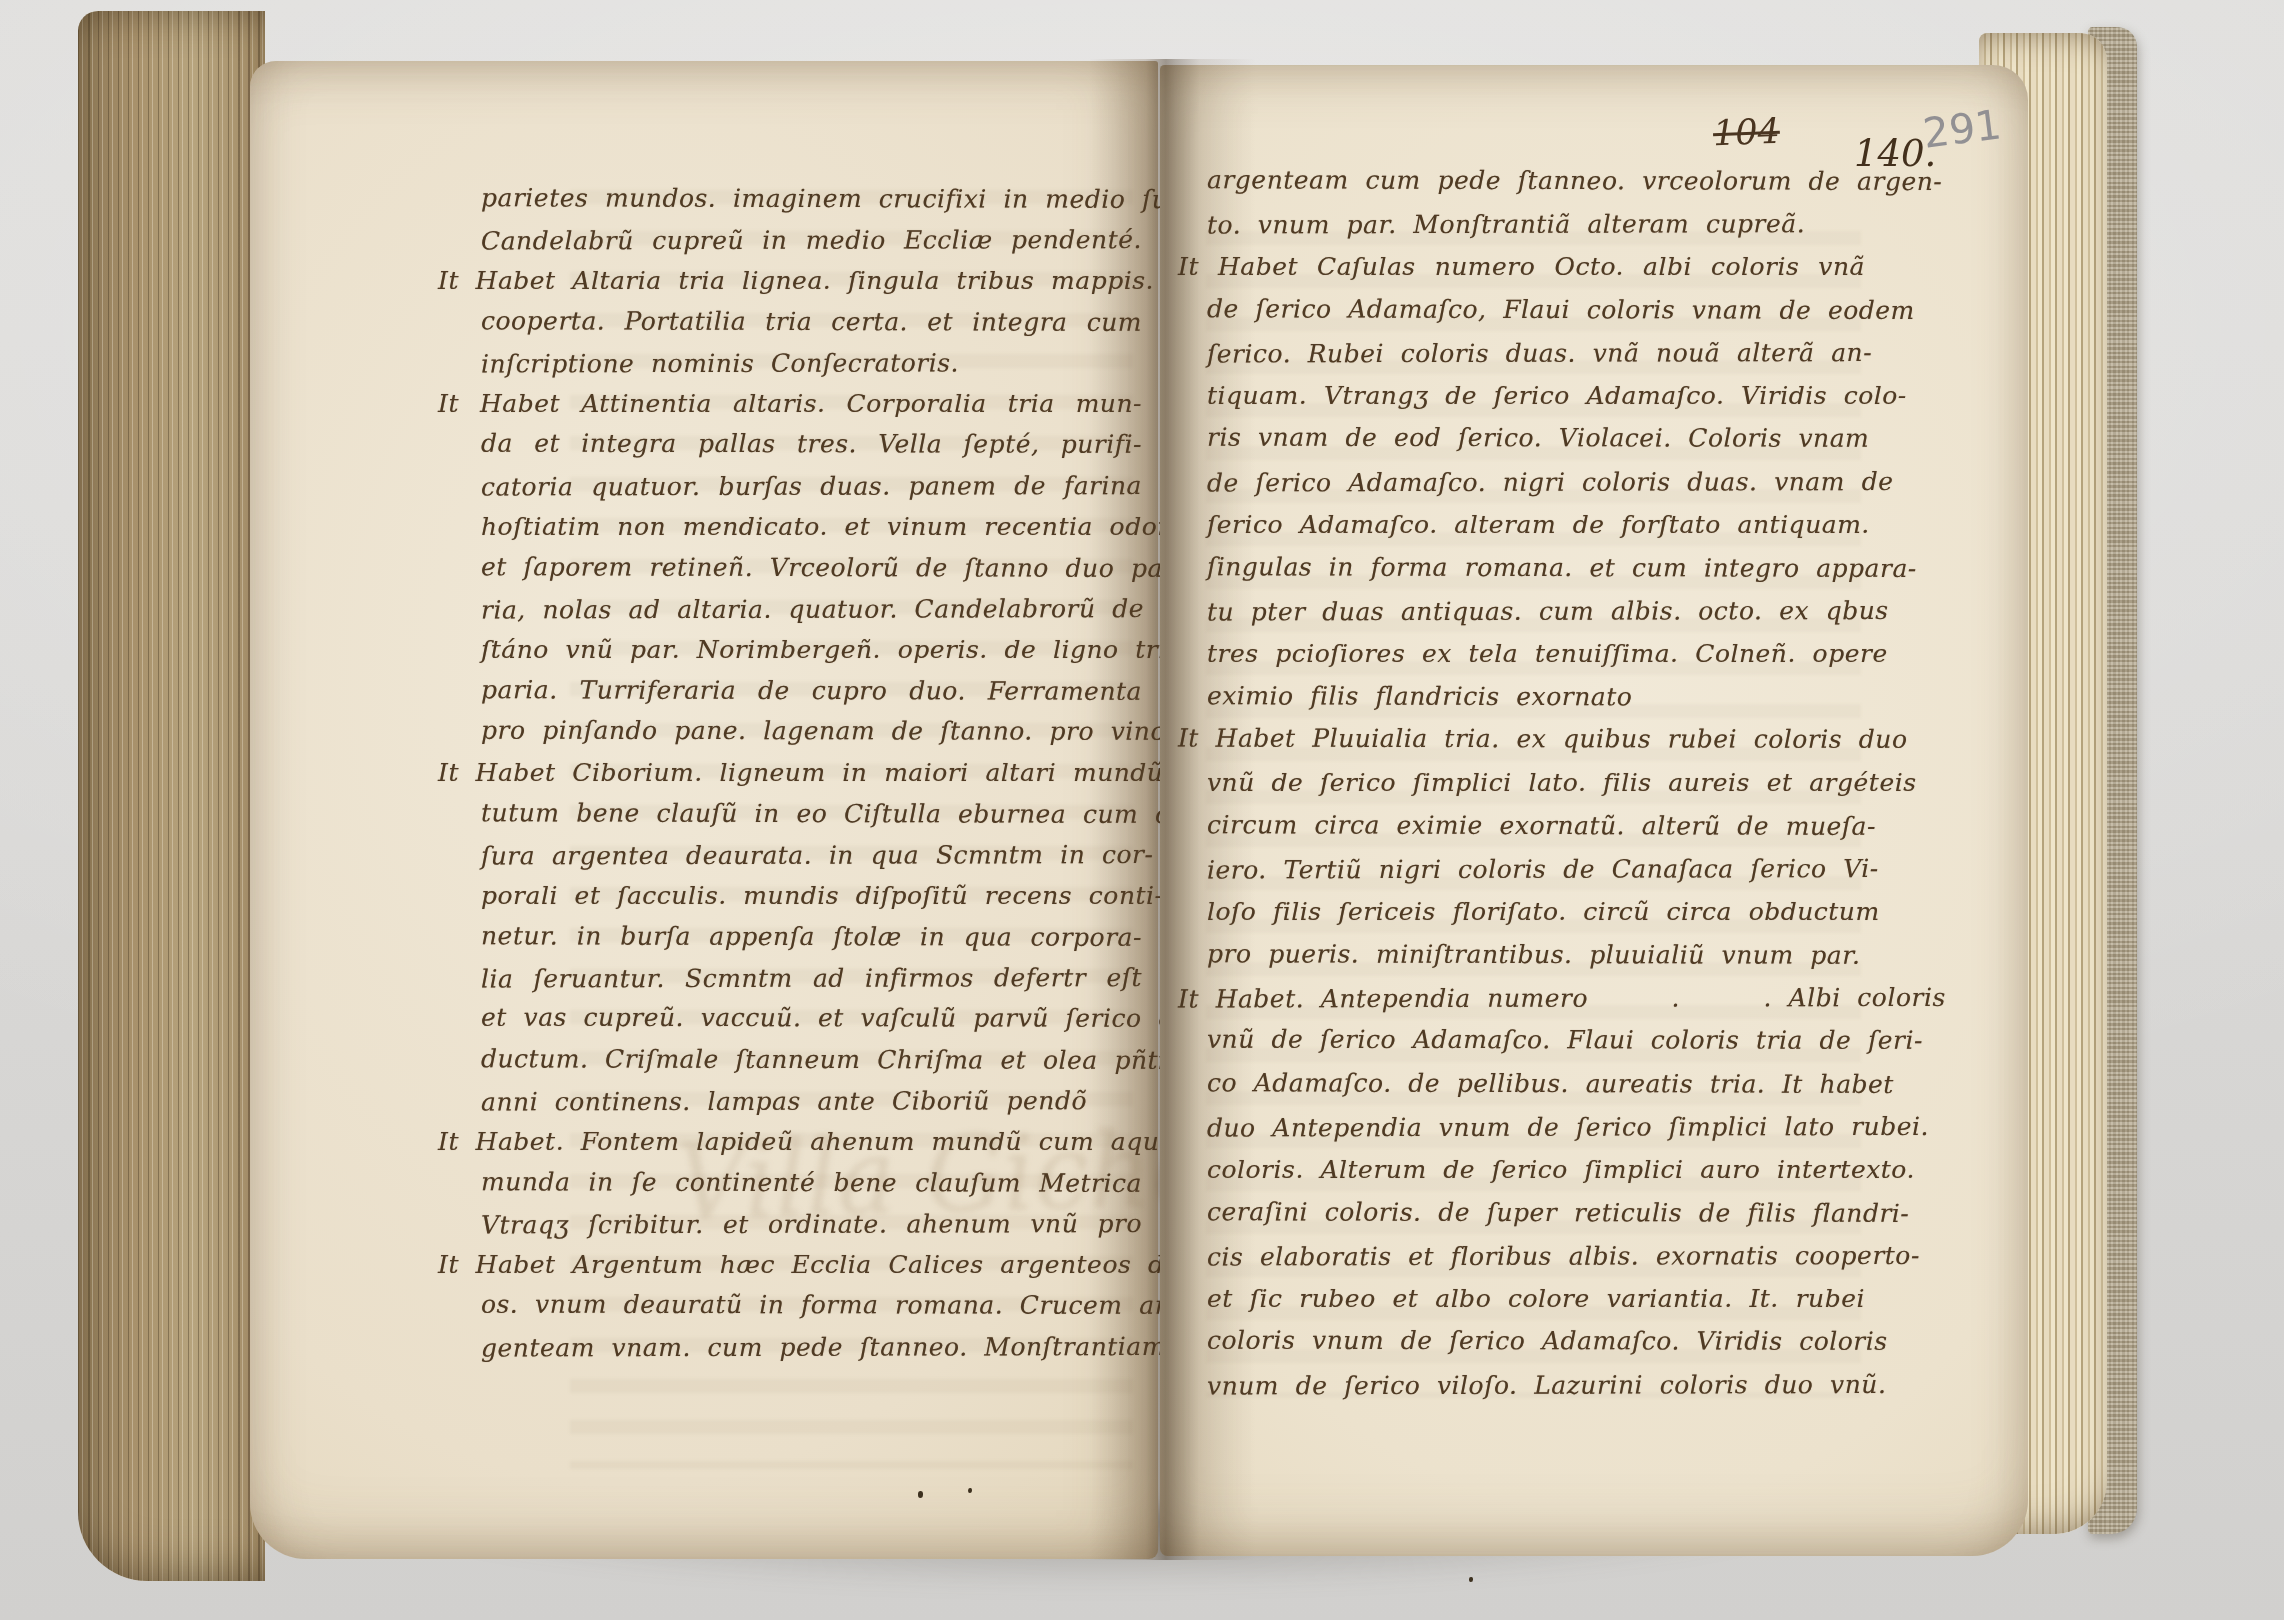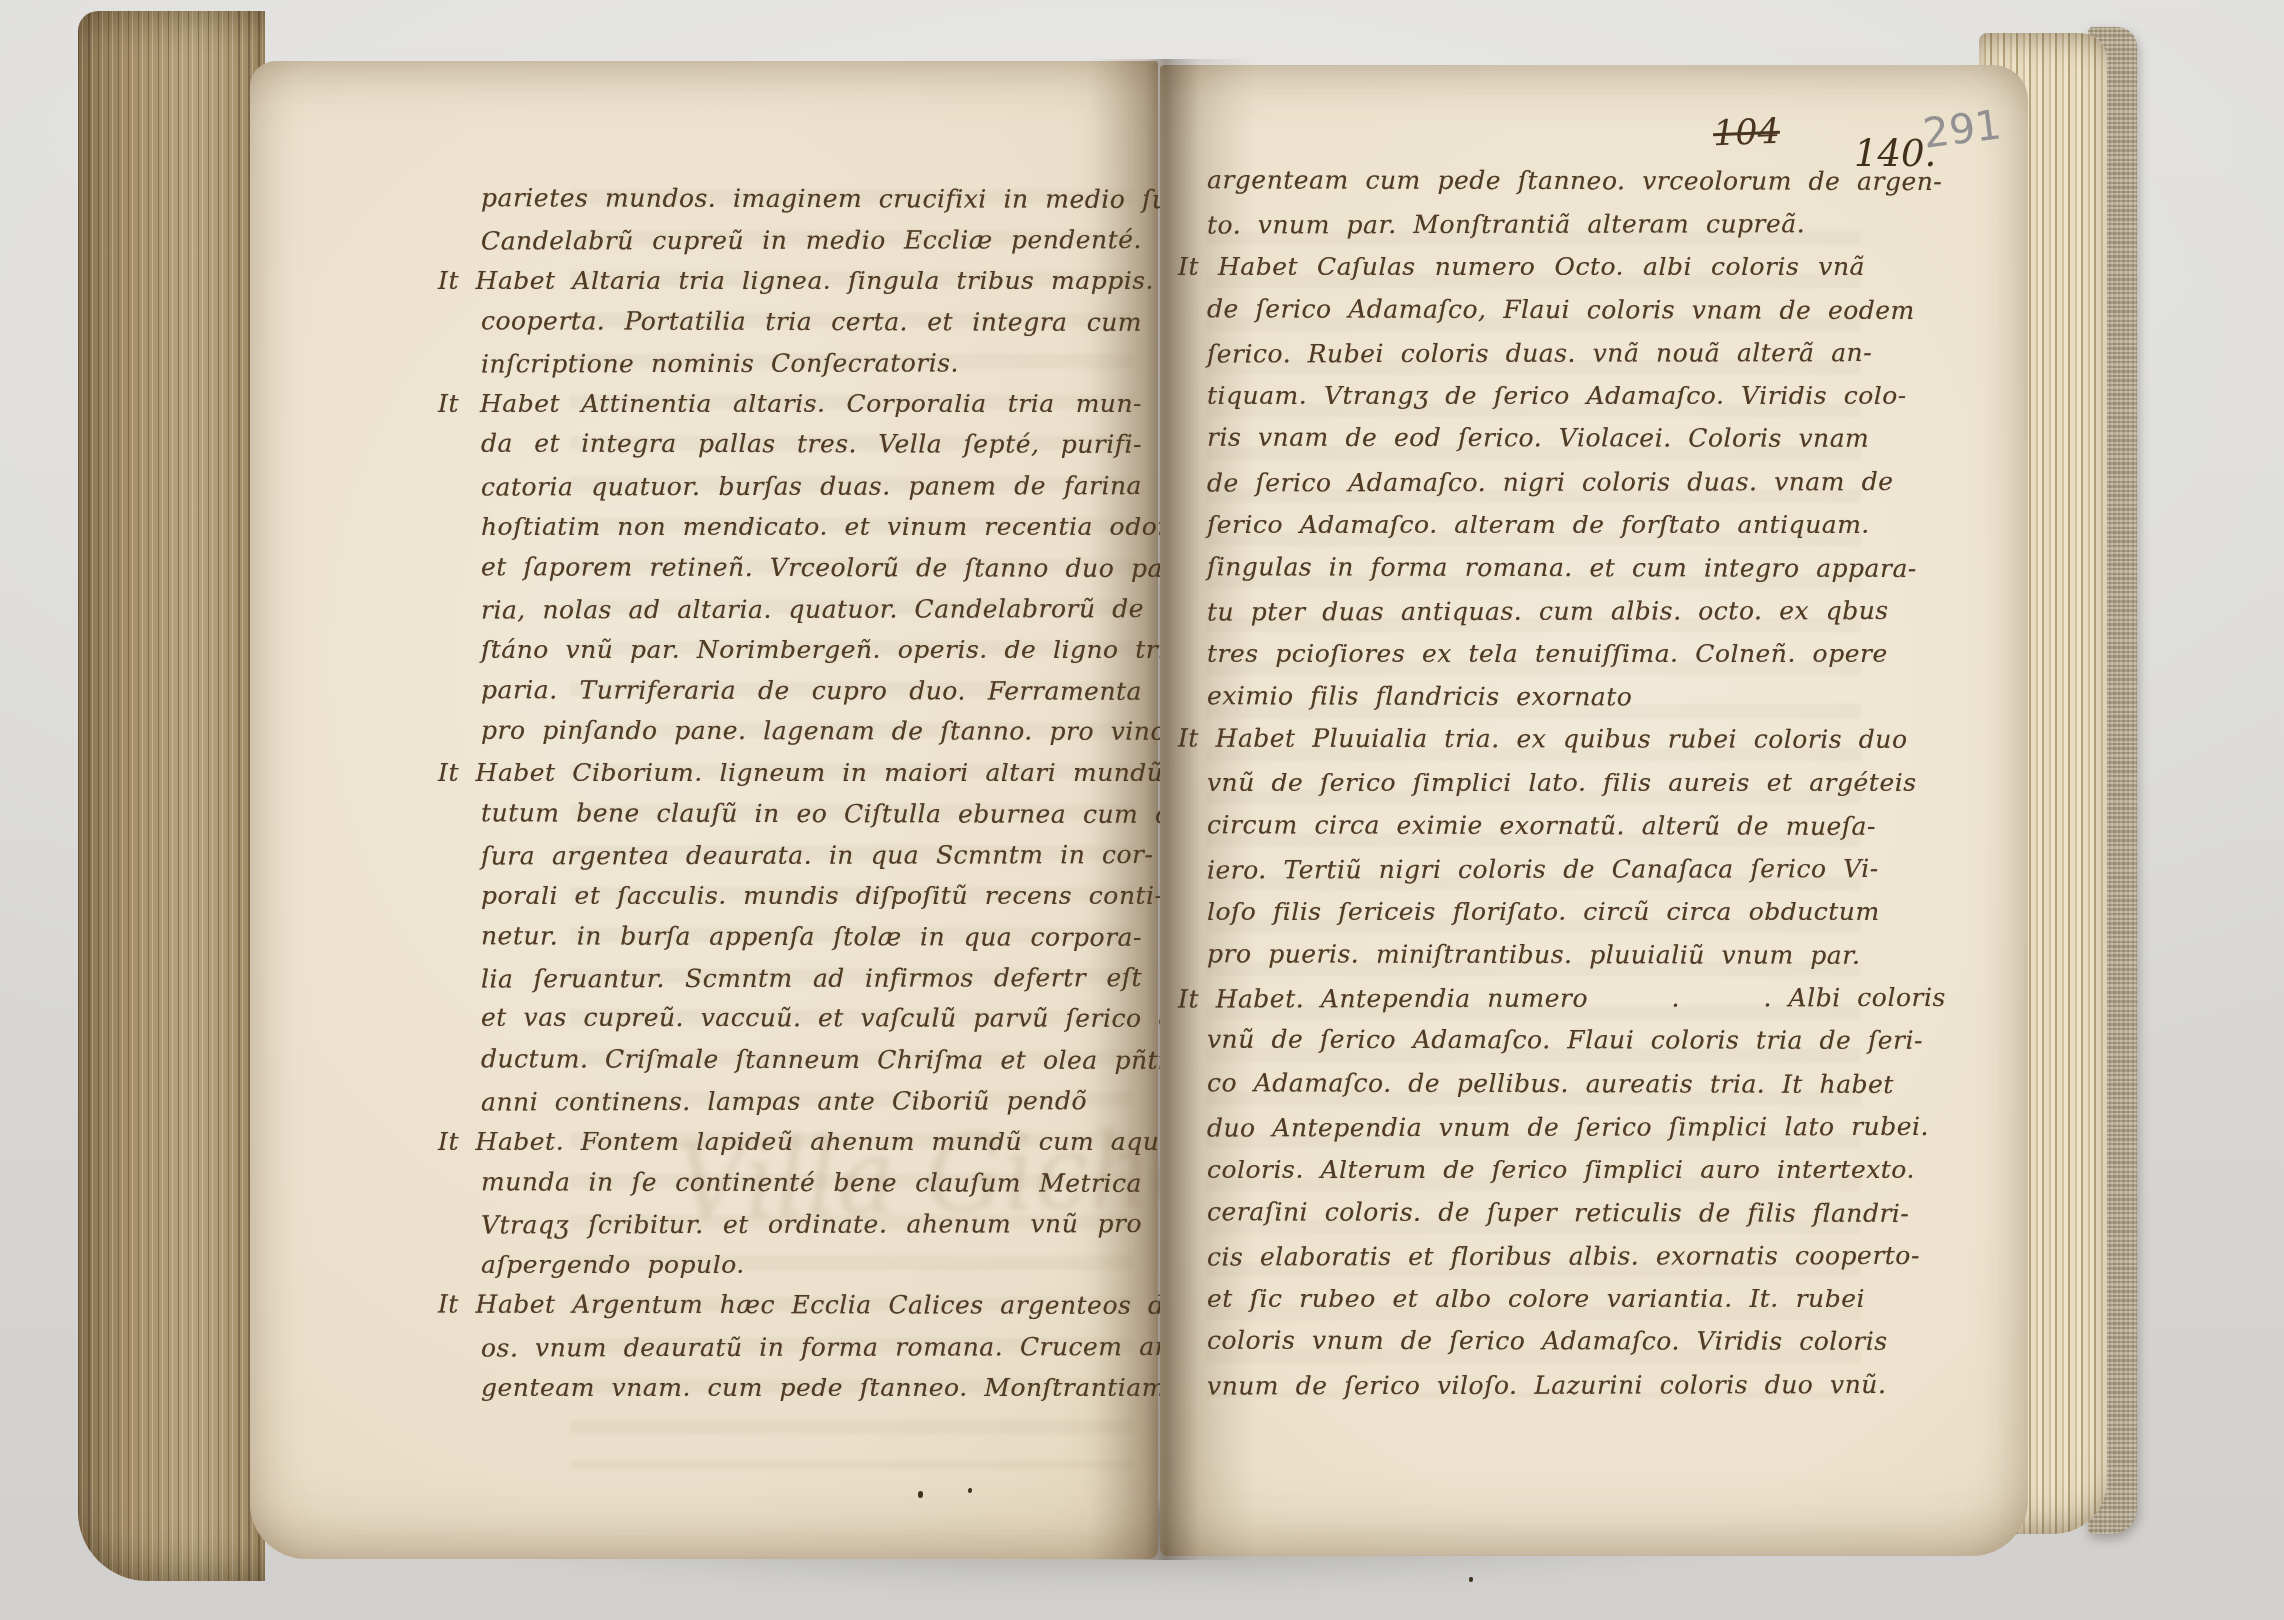--- a/index.html
+++ b/index.html
@@ -157,21 +157,20 @@
           <div class="ms-line cont">ſura argentea deaurata. in qua Scmntm in cor-</div>
           <div class="ms-line cont">porali et ſacculis. mundis diſpoſitũ recens conti-</div>
           <div class="ms-line cont">netur. in burſa appenſa ſtolæ in qua corpora-</div>
           <div class="ms-line cont">lia ſeruantur. Scmntm ad infirmos defertr eſt</div>
           <div class="ms-line cont">et vas cupreũ. vaccuũ. et vaſculũ parvũ ſerico ob-</div>
           <div class="ms-line cont">ductum. Criſmale ſtanneum Chriſma et olea pñtis</div>
           <div class="ms-line cont nojust">anni continens. lampas ante Ciboriũ pendõ</div>
           <div class="ms-line hang">It Habet. Fontem lapideũ ahenum mundũ cum aqua</div>
           <div class="ms-line cont">munda in ſe continenté bene clauſum Metrica</div>
           <div class="ms-line cont">Vtraqʒ ſcribitur. et ordinate. ahenum vnũ pro</div>
-          <div class="ms-line cont nojust">aſpergendo populo.</div>
           <div class="ms-line hang">It Habet Argentum hæc Ecclia Calices argenteos du-</div>
           <div class="ms-line cont">os. vnum deauratũ in forma romana. Crucem ar-</div>
           <div class="ms-line cont">genteam vnam. cum pede ſtanneo. Monſtrantiam</div>
         </div>
     </div>
 
     <div class="page right-page">
       <div class="ghost-lines ghost-right"></div>
       <span class="pagenum pn-struck">104</span>
       <span class="pagenum pn-ink">140.</span>

